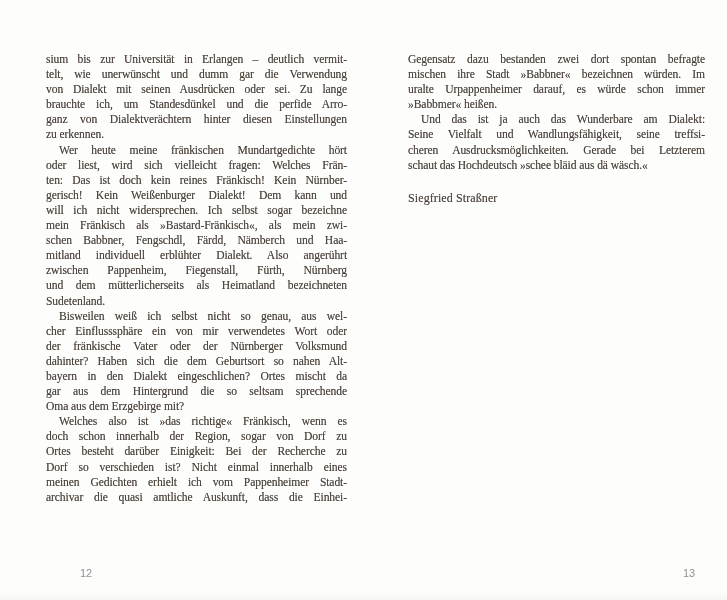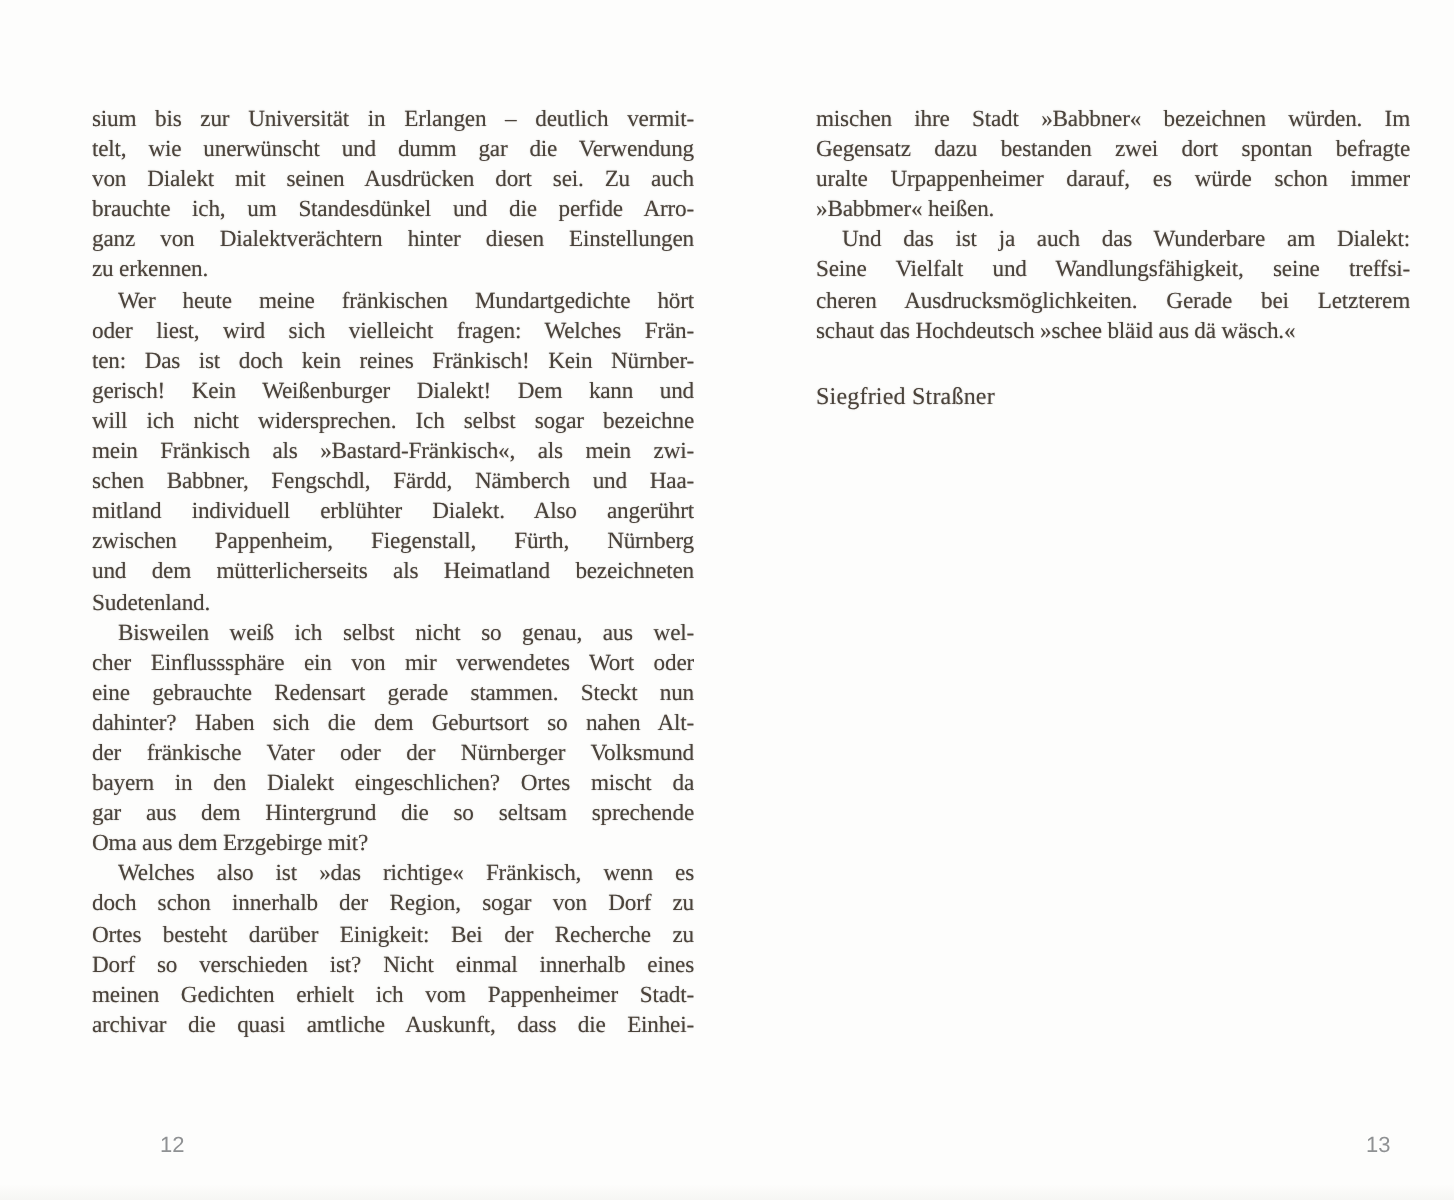--- a/index.html
+++ b/index.html
@@ -66,62 +66,61 @@
 </style>
 </head>
 <body style="background: rgb(253, 253, 252);">
 
 <div class="spread">
 
   <div class="text-col col-left">
       <div class="para">
         <div class="line">sium bis zur Universität in Erlangen – deutlich vermit-</div>
         <div class="line">telt, wie unerwünscht und dumm gar die Verwendung</div>
-        <div class="line">von Dialekt mit seinen Ausdrücken dort sei. Zu auch</div>
+        <div class="line">von Dialekt mit seinen Ausdrücken oder sei. Zu lange</div>
         <div class="line">brauchte ich, um Standesdünkel und die perfide Arro-</div>
         <div class="line">ganz von Dialektverächtern hinter diesen Einstellungen</div>
         <div class="line end">zu erkennen.</div>
       </div>
       <div class="para indent">
         <div class="line">Wer heute meine fränkischen Mundartgedichte hört</div>
         <div class="line">oder liest, wird sich vielleicht fragen: Welches Frän-</div>
         <div class="line">ten: Das ist doch kein reines Fränkisch! Kein Nürnber-</div>
         <div class="line">gerisch! Kein Weißenburger Dialekt! Dem kann und</div>
         <div class="line">will ich nicht widersprechen. Ich selbst sogar bezeichne</div>
         <div class="line">mein Fränkisch als »Bastard-Fränkisch«, als mein zwi-</div>
         <div class="line">schen Babbner, Fengschdl, Färdd, Nämberch und Haa-</div>
         <div class="line">mitland individuell erblühter Dialekt. Also angerührt</div>
         <div class="line">zwischen Pappenheim, Fiegenstall, Fürth, Nürnberg</div>
         <div class="line">und dem mütterlicherseits als Heimatland bezeichneten</div>
         <div class="line end">Sudetenland.</div>
       </div>
       <div class="para indent">
         <div class="line">Bisweilen weiß ich selbst nicht so genau, aus wel-</div>
         <div class="line">cher Einflusssphäre ein von mir verwendetes Wort oder</div>
-        <div class="line">eine gebrauchte Redensart gerade stammen. Steckt nun</div>
+        <div class="line">der fränkische Vater oder der Nürnberger Volksmund</div>
         <div class="line">dahinter? Haben sich die dem Geburtsort so nahen Alt-</div>
-        <div class="line">der fränkische Vater oder der Nürnberger Volksmund</div>
         <div class="line">bayern in den Dialekt eingeschlichen? Ortes mischt da</div>
         <div class="line">gar aus dem Hintergrund die so seltsam sprechende</div>
         <div class="line end">Oma aus dem Erzgebirge mit?</div>
       </div>
       <div class="para indent">
         <div class="line">Welches also ist »das richtige« Fränkisch, wenn es</div>
         <div class="line">doch schon innerhalb der Region, sogar von Dorf zu</div>
         <div class="line">Ortes besteht darüber Einigkeit: Bei der Recherche zu</div>
         <div class="line">Dorf so verschieden ist? Nicht einmal innerhalb eines</div>
         <div class="line">meinen Gedichten erhielt ich vom Pappenheimer Stadt-</div>
         <div class="line">archivar die quasi amtliche Auskunft, dass die Einhei-</div>
       </div>
     </div>
 
   <div class="text-col col-right">
       <div class="para">
+        <div class="line">Gegensatz dazu bestanden zwei dort spontan befragte</div>
         <div class="line">mischen ihre Stadt »Babbner« bezeichnen würden. Im</div>
-        <div class="line">Gegensatz dazu bestanden zwei dort spontan befragte</div>
         <div class="line">uralte Urpappenheimer darauf, es würde schon immer</div>
         <div class="line end">»Babbmer« heißen.</div>
       </div>
       <div class="para indent">
         <div class="line">Und das ist ja auch das Wunderbare am Dialekt:</div>
         <div class="line">Seine Vielfalt und Wandlungsfähigkeit, seine treffsi-</div>
         <div class="line">cheren Ausdrucksmöglichkeiten. Gerade bei Letzterem</div>
         <div class="line end">schaut das Hochdeutsch »schee bläid aus dä wäsch.«</div>
       </div>
     </div>

